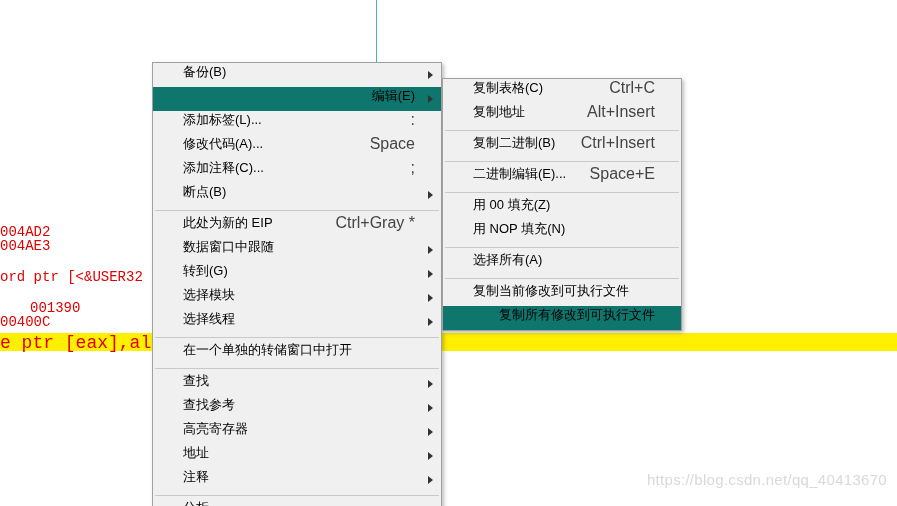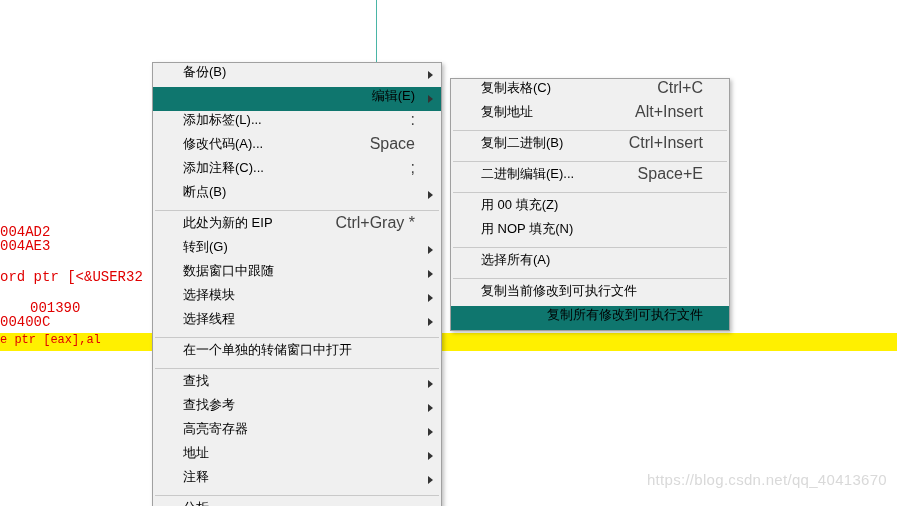--- a/index.html
+++ b/index.html
@@ -8,29 +8,29 @@
     font-size: 13px;
     background: #fff;
     width: 897px;
     height: 506px;
     position: relative;
     overflow: hidden;
   }
   .vline { position:absolute; left:376px; top:0; width:1px; height:68px; background:#4ab5a6; }
   .bg-red { color:#e00000; font-family: "Consolas","Courier New",monospace; font-size:14px; position:absolute; white-space:pre; }
   .hl-yellow { position:absolute; left:0; top:333px; width:897px; height:18px; background:#fff000; }
-  .hl-yellow .t { font-family:"Consolas","Courier New",monospace; font-size:12px; color:#e00000; position:absolute; left:0; }
+  .hl-yellow .t { font-family:"Consolas","Courier New",monospace; font-size:18px; color:#e00000; position:absolute; left:0; }
   .menu {
     position:absolute;
     background:#f0f0f0;
     border:1px solid #a0a0a0;
     box-shadow: 2px 2px 4px rgba(0,0,0,0.25);
   }
   .menu.primary { left:152px; top:62px; width:290px; }
-  .menu.secondary { left:442px; top:78px; width:280px;margin-left:8px; }
+  .menu.secondary { left:442px; top:78px; width:240px; }
   .mi {
     display:flex; align-items:center;
     height:24px;
     padding: 0 26px 7px 30px;
     cursor:default; position:relative;
     color:#000;
   }
   .mi .lbl { flex:1; }
   .mi .sc  { color:#444; font-size:16px; }
   .mi.sel  { background:#0f766e;text-align:right; }
@@ -83,25 +83,25 @@
     <div class="mi">
       <span class="lbl">断点(B)</span>
       <span class="arrow"></span>
     </div>
     <div class="sep"></div>
     <div class="mi">
       <span class="lbl">此处为新的 EIP</span>
       <span class="sc">Ctrl+Gray *</span>
     </div>
     <div class="mi">
-      <span class="lbl">转到(G)</span>
+      <span class="lbl">数据窗口中跟随</span>
       <span class="arrow"></span>
     </div>
     <div class="mi">
-      <span class="lbl">数据窗口中跟随</span>
+      <span class="lbl">转到(G)</span>
       <span class="arrow"></span>
     </div>
     <div class="mi">
       <span class="lbl">选择模块</span>
       <span class="arrow"></span>
     </div>
     <div class="mi">
       <span class="lbl">选择线程</span>
       <span class="arrow"></span>
     </div>

